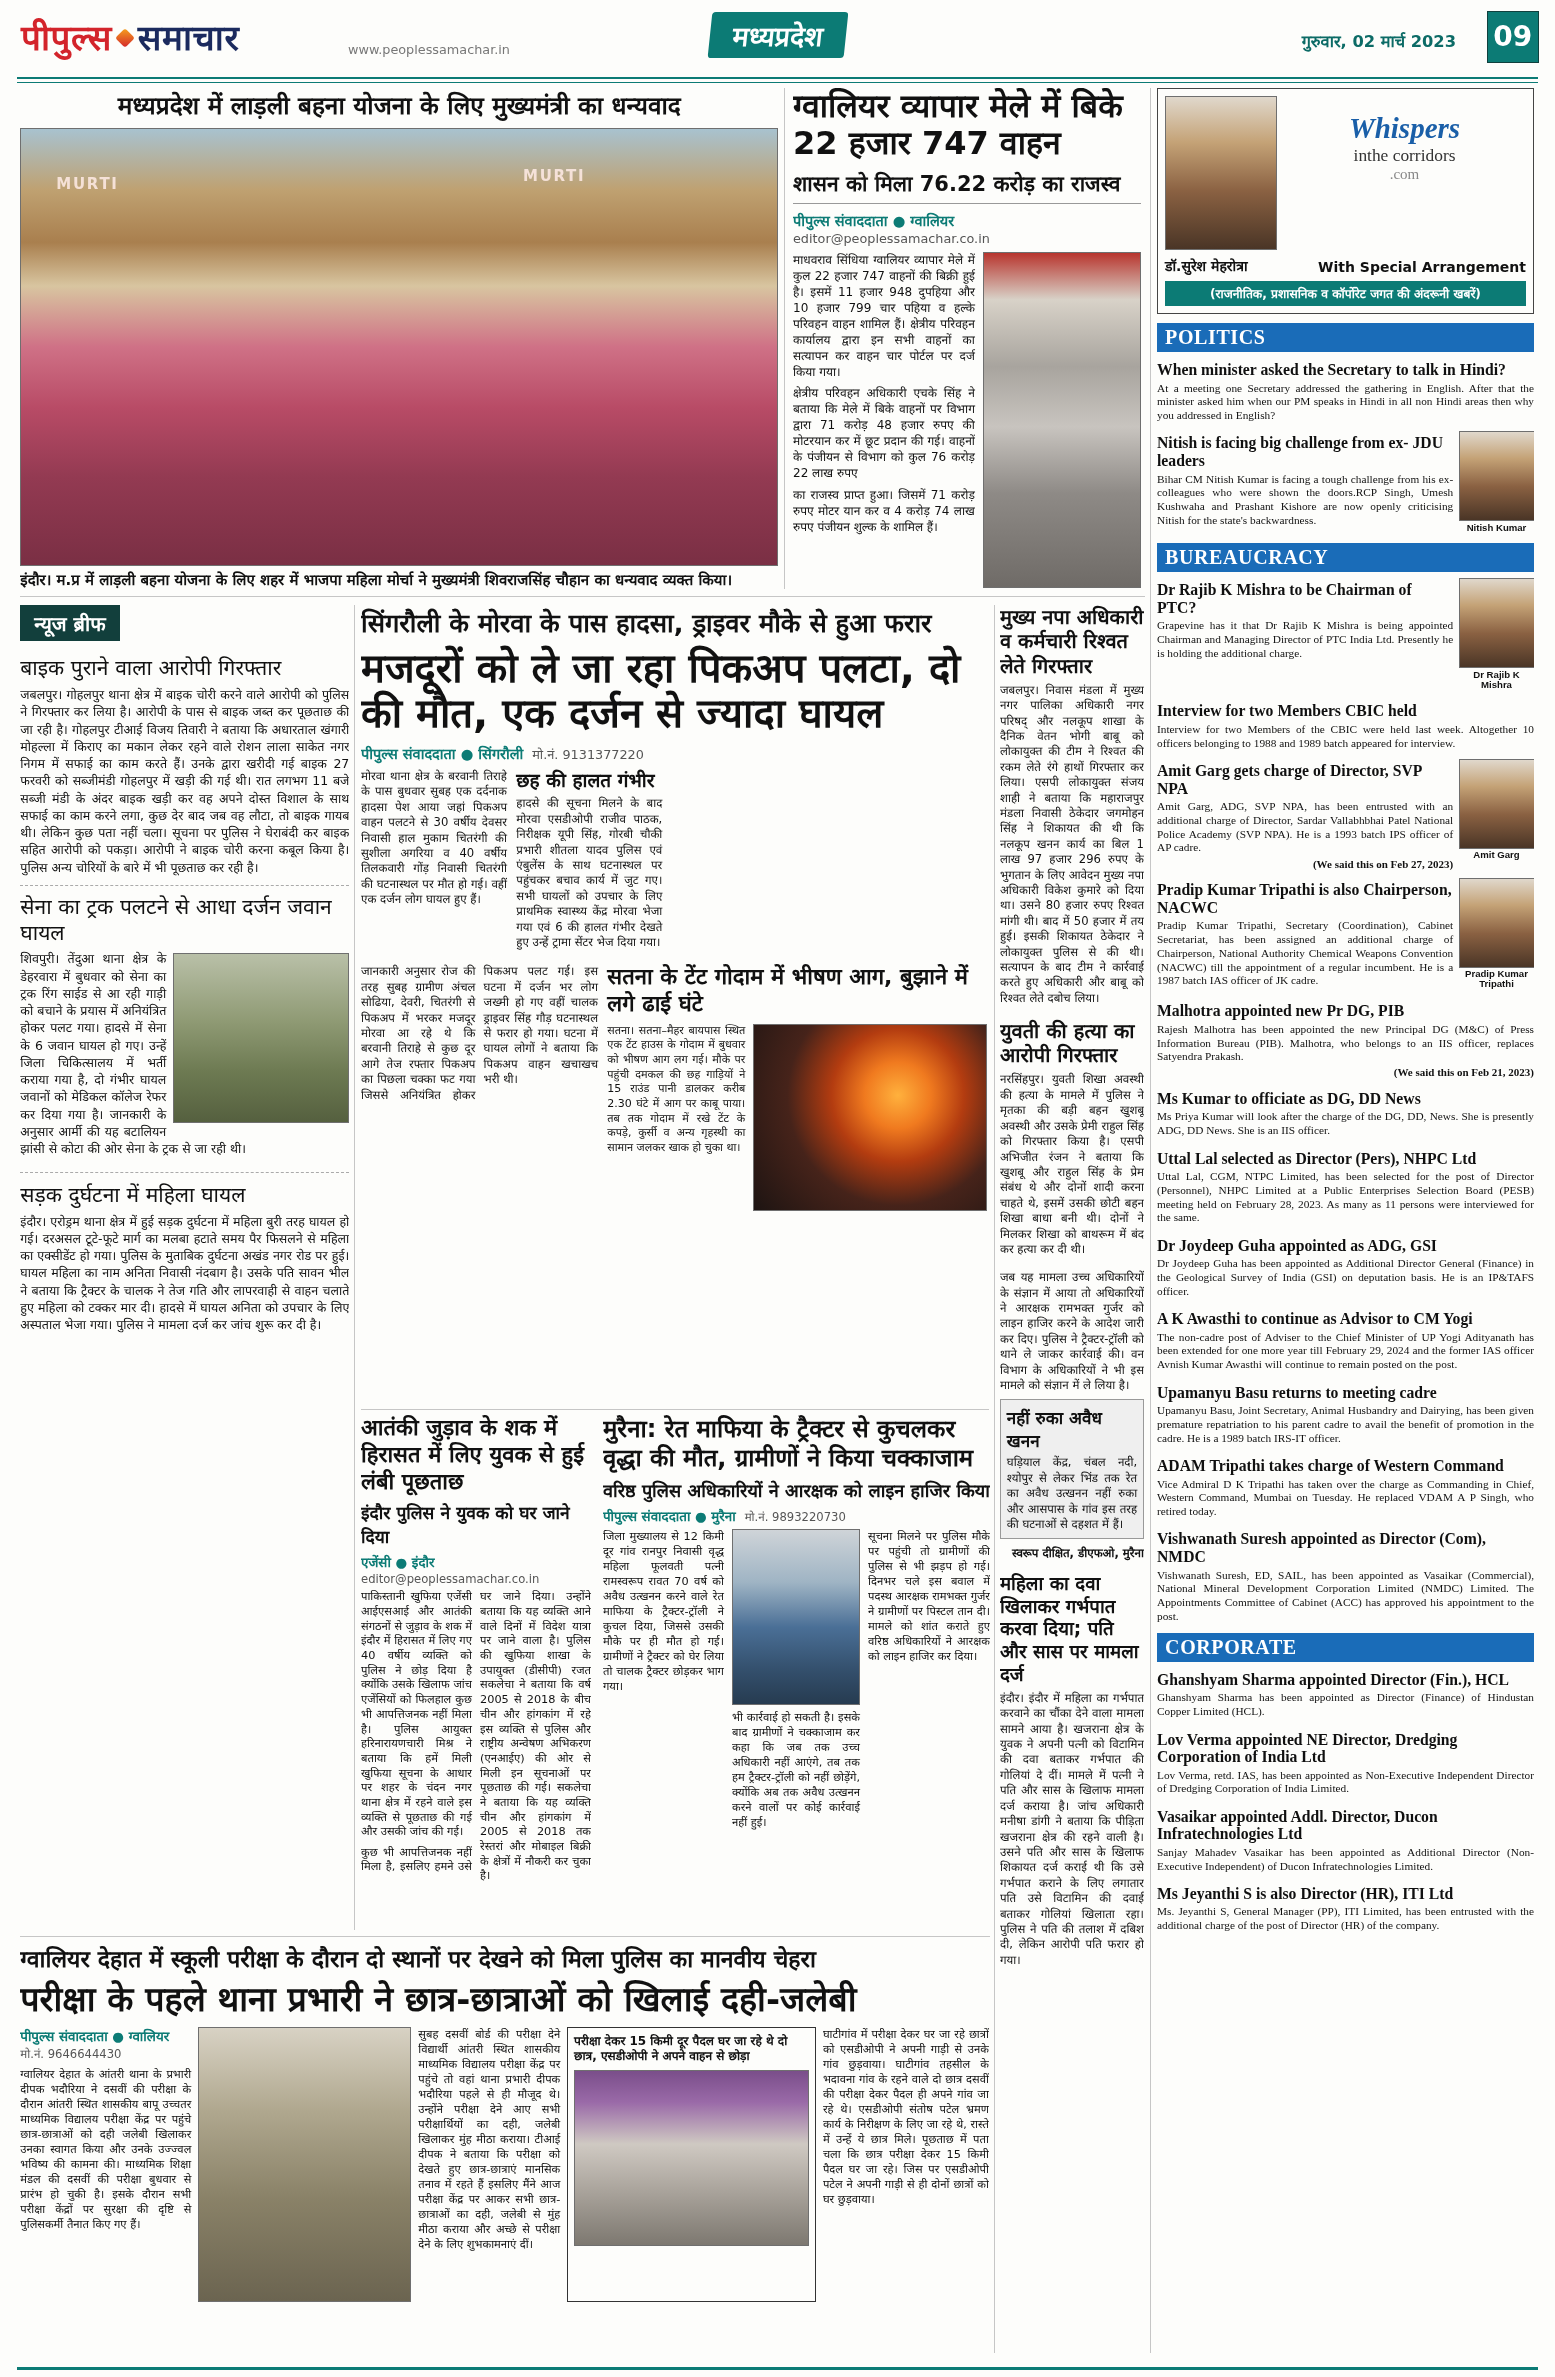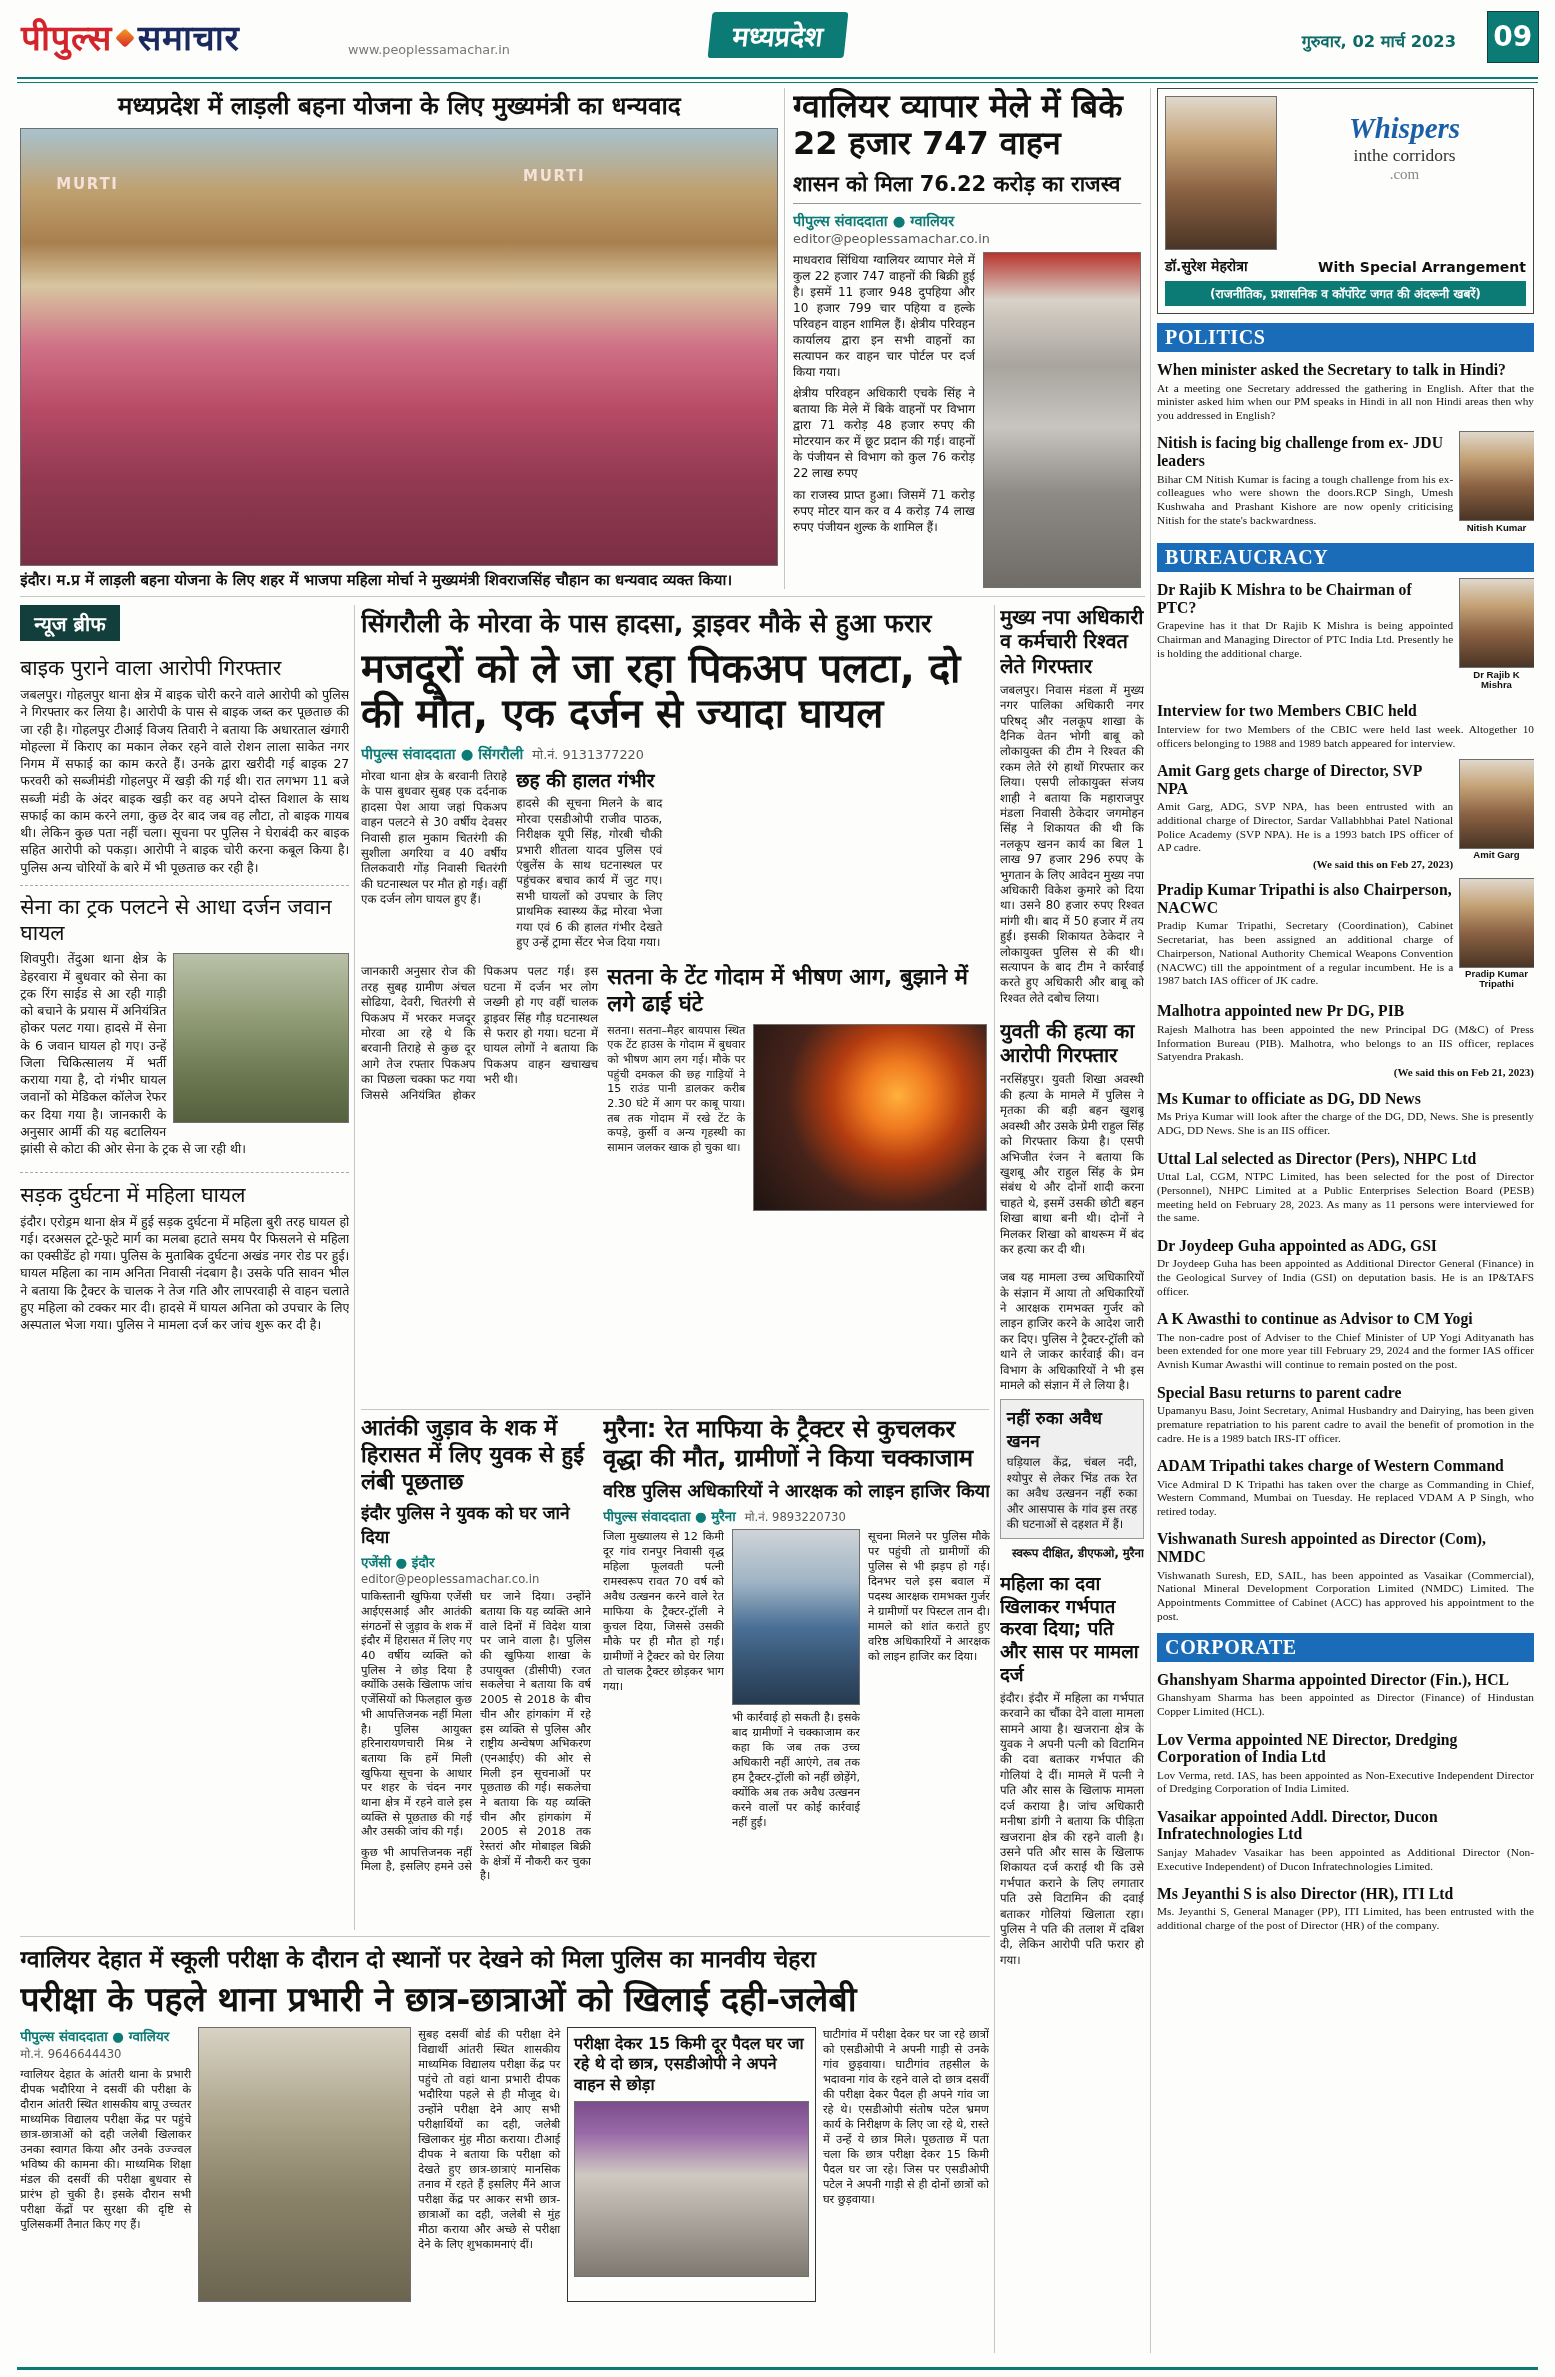--- a/index.html
+++ b/index.html
@@ -87,21 +87,21 @@
   .mr-item{margin-bottom:12.8px}
   .khanan-box{background:#efefef;border:1.2px solid #999;padding:5.8px;margin:5.8px 0}
   .khanan-title{font-size:17px;font-weight:700;margin-bottom:3.5px}
   .sig{text-align:right;font-weight:700;font-size:11.6px;margin-top:3.5px}
   
   .exam-strap{font-size:23px;font-weight:700}
   .exam-head{font-size:34px;font-weight:700;margin:5.8px 0 8.1px;line-height:1.15}
   .ex-row{display:flex;gap:7px}
   .ex-row .body-txt{font-size:11.3px}
   .exam-box{border:1.7px solid #333;padding:5.8px}
-  .exam-box-title{font-size:16px;font-weight:700;line-height:1.28;margin-bottom:5.8px}
+  .exam-box-title{font-size:12px;font-weight:700;line-height:1.28;margin-bottom:5.8px}
   
   .vline{position:absolute;width:1.2px;background:#c6c6c6}
   .hline{position:absolute;height:1.2px;background:#c6c6c6}
 </style>
 </head>
 <body>
 
 <div class="page">
 
   <div class="logo">
@@ -222,21 +222,21 @@
       <div class="rail-title">Dr Joydeep Guha appointed as ADG, GSI</div>
       <div class="rail-body">Dr Joydeep Guha has been appointed as Additional Director General (Finance) in the Geological Survey of India (GSI) on deputation basis. He is an IP&amp;TAFS officer.</div>
     </div>
 
     <div class="rail-item">
       <div class="rail-title">A K Awasthi to continue as Advisor to CM Yogi</div>
       <div class="rail-body">The non-cadre post of Adviser to the Chief Minister of UP Yogi Adityanath has been extended for one more year till February 29, 2024 and the former IAS officer Avnish Kumar Awasthi will continue to remain posted on the post.</div>
     </div>
 
     <div class="rail-item">
-      <div class="rail-title">Special Basu returns to parent cadre</div>
+      <div class="rail-title">Upamanyu Basu returns to meeting cadre</div>
       <div class="rail-body">Upamanyu Basu, Joint Secretary, Animal Husbandry and Dairying, has been given premature repatriation to his parent cadre to avail the benefit of promotion in the cadre. He is a 1989 batch IRS-IT officer.</div>
     </div>
 
     <div class="rail-item">
       <div class="rail-title">ADAM Tripathi takes charge of Western Command</div>
       <div class="rail-body">Vice Admiral D K Tripathi has taken over the charge as Commanding in Chief, Western Command, Mumbai on Tuesday. He replaced VDAM A P Singh, who retired today.</div>
     </div>
 
     <div class="rail-item">
       <div class="rail-title">Vishwanath Suresh appointed as Director (Com), NMDC</div>

